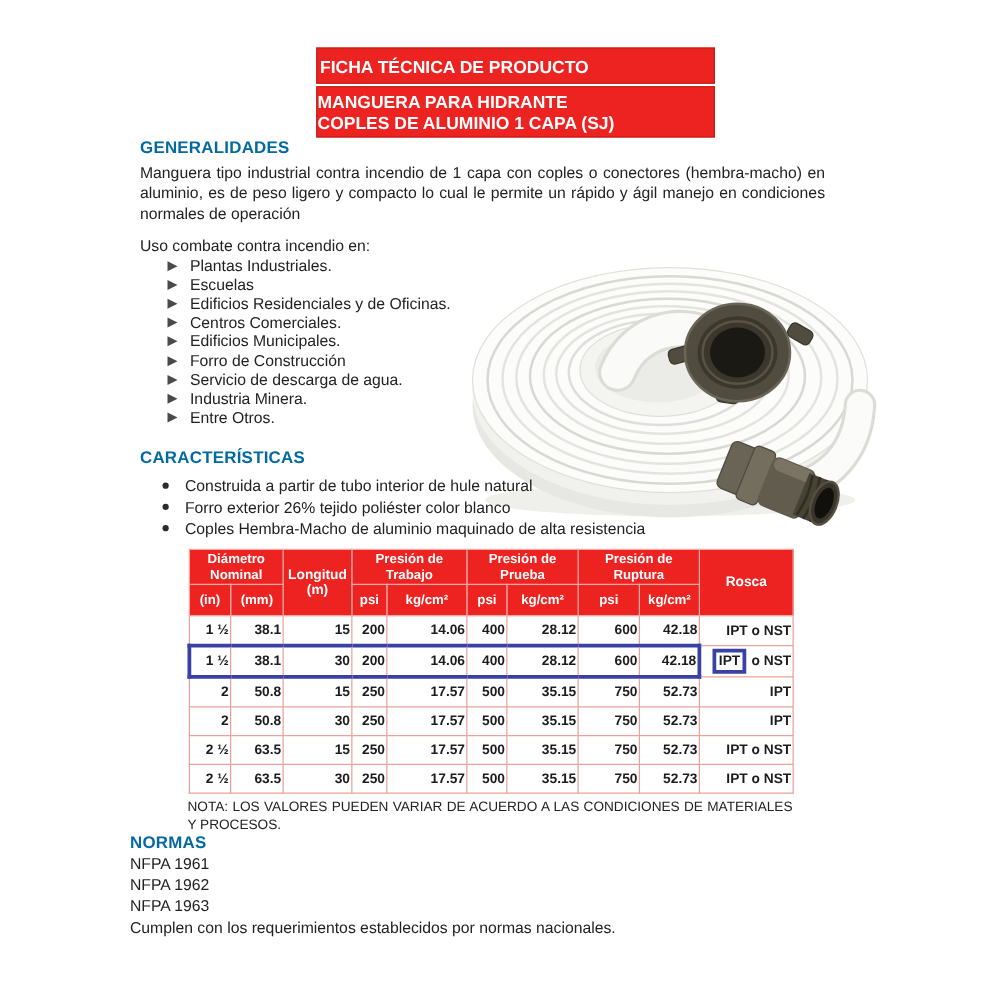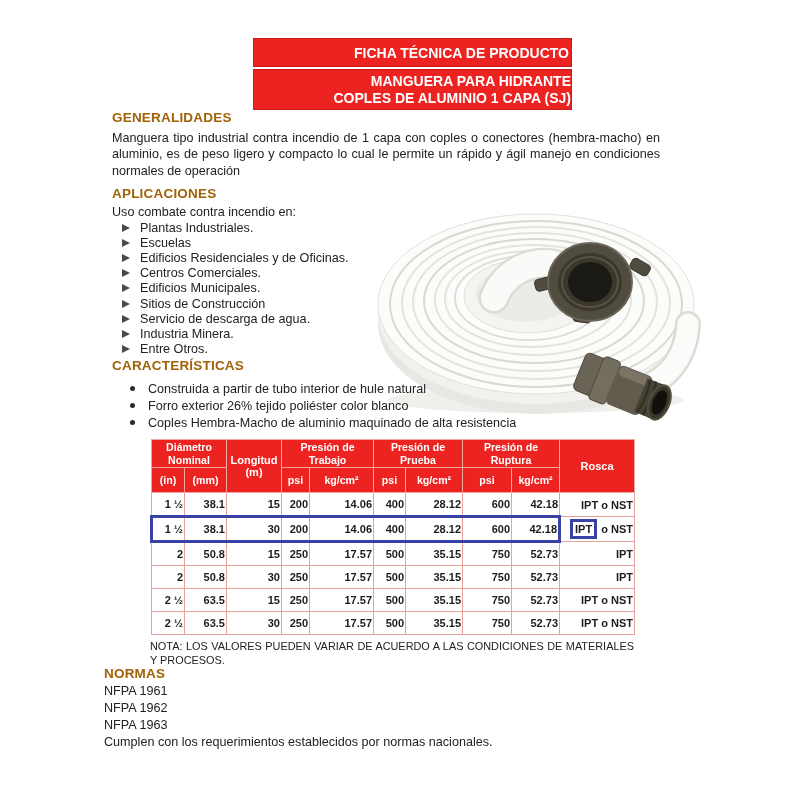--- a/index.html
+++ b/index.html
@@ -8,33 +8,33 @@
     --tborder:#E7A39B;
     --blue:#3A41A5;
     --ink:#1b1b1b;
   }
   html,body{margin:0;padding:0;background:#fff;}
   .sheet{
     position:relative;width:800px;height:800px;background:#fff;overflow:hidden;
     font-family:"Liberation Sans", sans-serif;color:var(--ink);
   }
   
-  .title-box{position:absolute;left:253px;top:38px;width:319px;text-align:right;
+  .title-box{position:absolute;left:253px;top:38px;width:319px;text-align:left;
     color:#fff;font-weight:bold;font-size:14px;}
   .title-line1{background:var(--red);border:1px solid var(--red-dark);padding:6px 2px 5px;}
   .title-line23{background:var(--red);border:1px solid var(--red-dark);margin-top:2px;
     padding:3px 0 3px;line-height:16.5px;}
   
-  .section-heading{font-weight:bold;font-size:13.5px;color:#a16207;letter-spacing:.2px;}
+  .section-heading{font-weight:bold;font-size:13.5px;color:#0369a1;letter-spacing:.2px;}
   #generalidades{position:absolute;left:112px;top:110px;width:548px;}
   #generalidades p{margin:5px 0 0;font-size:12.6px;line-height:16.4px;text-align:justify;color:#222;}
   #aplicaciones{position:absolute;left:112px;top:186px;width:320px;}
   .ap-intro{font-size:12.6px;margin-top:4px;line-height:15px;color:#222;}
   .ap-item{display:flex;align-items:center;gap:10px;font-size:12.6px;height:15.2px;
-    margin-left:10px;color:#222;}
+    margin-left:22px;color:#222;}
   .arrow{width:0;height:0;border-top:4.5px solid transparent;border-bottom:4.5px solid transparent;
     border-left:8px solid #4a4a4a;flex:none;}
   #caracteristicas{position:absolute;left:112px;top:358px;width:505px;}
   #caracteristicas .items{margin-top:7px;}
   .ca-item{display:flex;align-items:center;gap:13px;font-size:12.6px;height:17.2px;
     margin-left:18px;color:#222;}
   .dot{width:5px;height:5px;border-radius:50%;background:#2b2b2b;flex:none;}
   
   #hose-figure{position:absolute;left:368px;top:186px;width:340px;height:252px;}
   
@@ -74,21 +74,20 @@
       <div>COPLES DE ALUMINIO 1 CAPA (SJ)</div>
     </div>
   </div>
 
   <div id="generalidades">
     <div class="section-heading">GENERALIDADES</div>
     <p>Manguera tipo industrial contra incendio de 1 capa con coples o conectores (hembra-macho) en aluminio, es de peso ligero y compacto lo cual le permite un rápido y ágil manejo en condiciones normales de operación</p>
   </div>
 
   <div id="aplicaciones">
-    <div class="section-heading">APLICACIONES</div>
     <div class="ap-intro">Uso combate contra incendio en:</div>
     <div class="ap-list">
         <div class="ap-item">
           <span class="arrow"></span>
           <span>Plantas Industriales.</span>
         </div>
         <div class="ap-item">
           <span class="arrow"></span>
           <span>Escuelas</span>
         </div>
@@ -99,21 +98,21 @@
         <div class="ap-item">
           <span class="arrow"></span>
           <span>Centros Comerciales.</span>
         </div>
         <div class="ap-item">
           <span class="arrow"></span>
           <span>Edificios Municipales.</span>
         </div>
         <div class="ap-item">
           <span class="arrow"></span>
-          <span>Sitios de Construcción</span>
+          <span>Forro de Construcción</span>
         </div>
         <div class="ap-item">
           <span class="arrow"></span>
           <span>Servicio de descarga de agua.</span>
         </div>
         <div class="ap-item">
           <span class="arrow"></span>
           <span>Industria Minera.</span>
         </div>
         <div class="ap-item">

